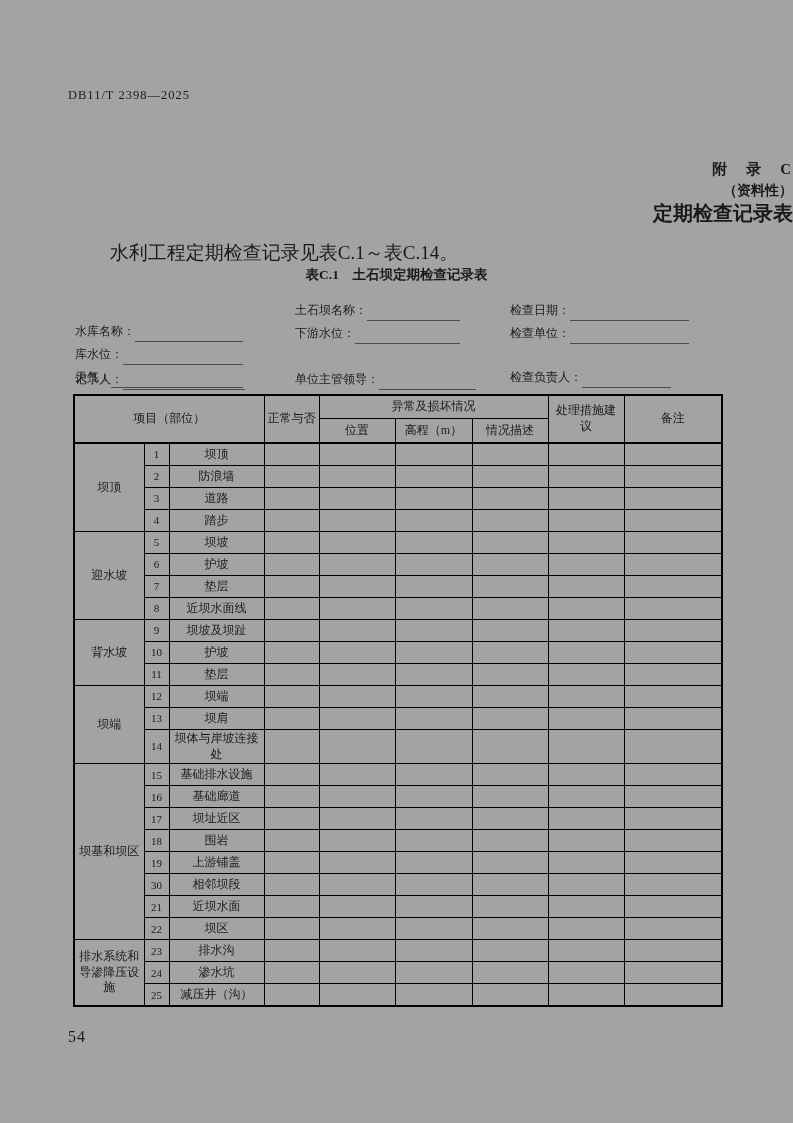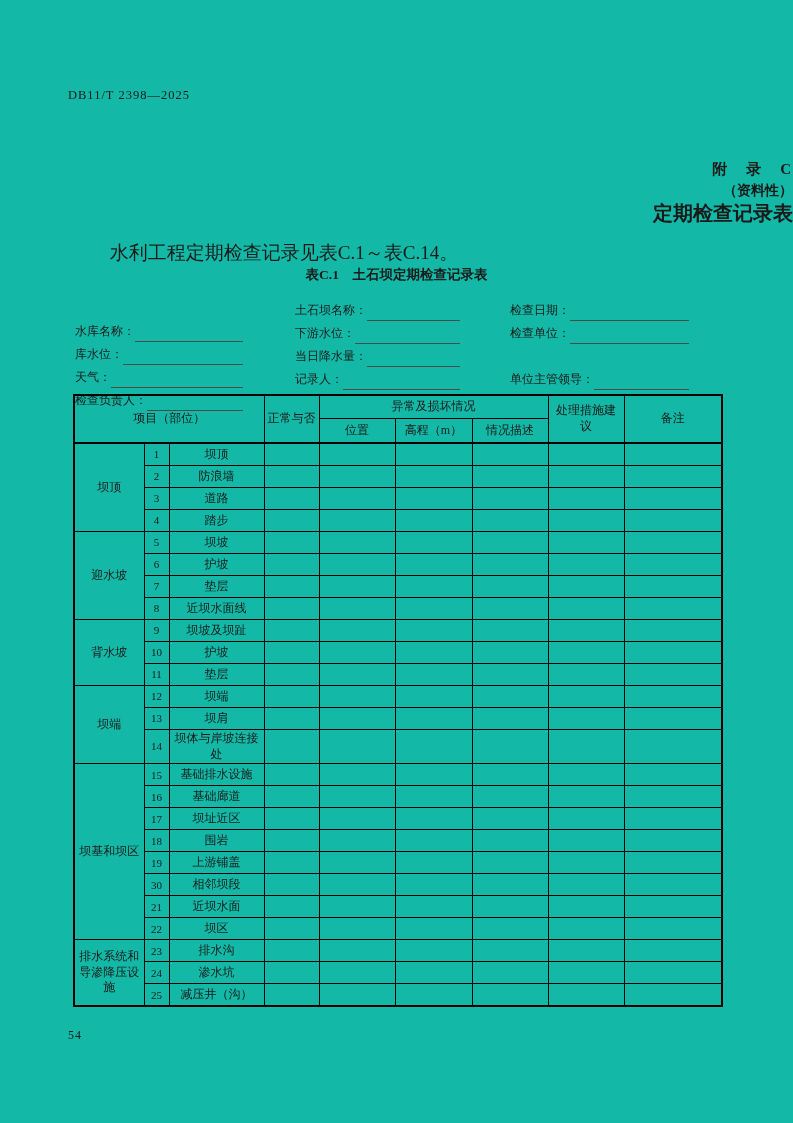--- a/index.html
+++ b/index.html
@@ -1,20 +1,20 @@
 <!DOCTYPE html>
 <html><head>
 <meta charset="utf-8">
 <style>
   html,body{margin:0;padding:0;background:#888;}
   .page{
     position:relative;
     width:793px;height:1123px;
     margin:0 auto;
-    background:#14b8a6;
+    background:#a3a3a3;
     font-family:"Liberation Serif","DejaVu Serif",serif;
     color:#1a1a1a;
     overflow:hidden;
   }
   .doc-code{
     position:absolute;left:68px;top:88px;
     font-size:12.5px;letter-spacing:1px;
   }
   .title-block{position:absolute;left:0;top:158px;width:793px;text-align:right;}
   .title-main{font-size:15px;font-weight:bold;letter-spacing:2px;line-height:22px;}
@@ -57,21 +57,21 @@
   }
   .record-table thead tr.hrow1 th{height:20px;}
   .record-table thead tr.hrow2 th{height:21px;}
   .record-table thead tr:last-child th,
   .record-table thead th[rowspan]{border-bottom-width:2px;}
   .record-table tbody td{height:19px;}
   .no-cell{font-size:11px;font-family:"Liberation Serif","DejaVu Serif",serif;}
   .group-cell{line-height:1.55;}
   .page-number{
     position:absolute;left:68px;top:1028px;
-    font-size:12px;letter-spacing:1px;
+    font-size:16px;letter-spacing:1px;
   }
 </style>
 </head>
 <body>
 
 <div class="page">
 
   <div class="doc-code">DB11/T 2398—2025</div>
 
   <div class="title-block">
@@ -104,24 +104,20 @@
       <div class="ff-cell col1">
         <span class="ff-label">下游水位：</span>
         <span class="ff-line"></span>
       </div>
       <div class="ff-cell col2">
         <span class="ff-label">检查单位：</span>
         <span class="ff-line"></span>
       </div>
       <div class="ff-cell col0">
         <span class="ff-label">天气：</span>
-        <span class="ff-line"></span>
-      </div>
-      <div class="ff-cell col1">
-        <span class="ff-label">当日降水量：</span>
         <span class="ff-line"></span>
       </div>
       <div class="ff-cell col2"></div>
       <div class="ff-cell col0">
         <span class="ff-label">检查负责人：</span>
         <span class="ff-line"></span>
       </div>
       <div class="ff-cell col1">
         <span class="ff-label">记录人：</span>
         <span class="ff-line"></span>

